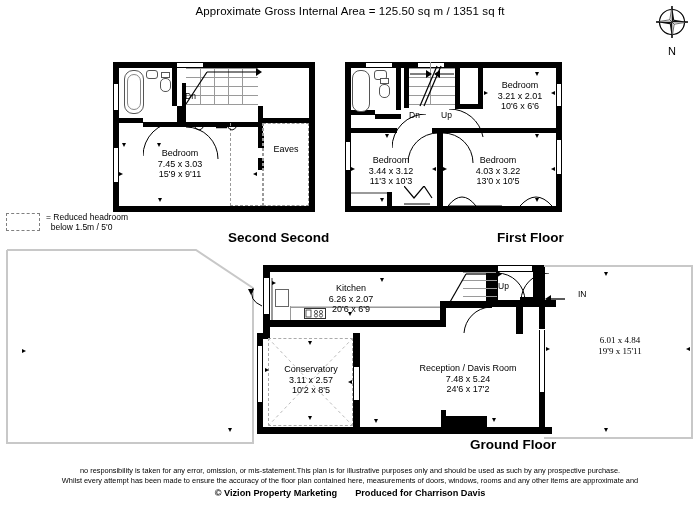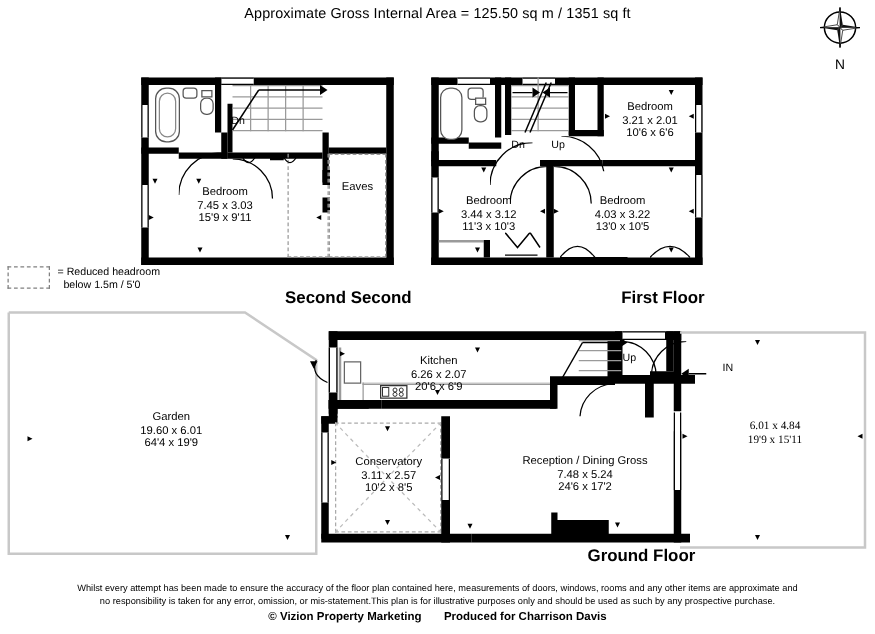--- a/index.html
+++ b/index.html
@@ -304,25 +304,20 @@
 
   <div class="plan" id="ground-floor" style="left:0;top:0;width:700px;height:507px;">
 
     <svg style="position:absolute;left:0px;top:240px;" width="290" height="215">
       <polyline points="7,10 196,10 253,48 253,203 7,203 7,10" fill="none" stroke="#c8c8c8" stroke-width="2"></polyline>
       <path d="M253,48 Q248,60 262,66" fill="none" stroke="#000" stroke-width="1"></path>
       <polygon points="248,49 254,49 251,55" fill="#000"></polygon>
     </svg>
     <div class="arwR" style="left:22px;top:349px;"></div>
     <div class="arwD" style="left:228px;top:428px;"></div>
-    <div class="lbl" style="left:82px;top:328px;width:110px;">
-      <span class="nm">Garden</span>
-      <span class="nm">19.60 x 6.01</span>
-      <span class="nm">64'4 x 19'9</span>
-    </div>
 
     <div class="w" style="left:263px;top:265px;width:282px;height:7px;"></div>
     <div class="w" style="left:263px;top:265px;width:7px;height:66px;"></div>
     <div class="w" style="left:263px;top:320px;width:32px;height:7px;"></div>
     <div class="w" style="left:263px;top:320px;width:7px;height:14px;"></div>
     <div class="w" style="left:257px;top:333px;width:13px;height:6px;"></div>
     <div class="w" style="left:257px;top:333px;width:6px;height:98px;"></div>
     <div class="w" style="left:257px;top:427px;width:120px;height:7px;"></div>
     <div class="w" style="left:377px;top:427px;width:175px;height:7px;"></div>
     <div class="w" style="left:539px;top:265px;width:6px;height:64px;"></div>
@@ -376,21 +371,21 @@
     <div class="arwD" style="left:308px;top:416px;"></div>
     <div class="arwR" style="left:265px;top:368px;"></div>
     <div class="arwL" style="left:348px;top:380px;"></div>
     <div class="lbl" style="left:265px;top:364px;width:92px;">
       <span class="nm">Conservatory</span>
       <span class="nm">3.11 x 2.57</span>
       <span class="nm">10'2 x 8'5</span>
     </div>
 
     <div class="lbl" style="left:400px;top:363px;width:136px;">
-      <span class="nm">Reception / Dining Gross</span>
+      <span class="nm">Reception / Davis Room</span>
       <span class="nm">7.48 x 5.24</span>
       <span class="nm">24'6 x 17'2</span>
     </div>
 
     <div class="w" style="left:443px;top:416px;width:44px;height:12px;"></div>
     <div class="w" style="left:441px;top:410px;width:5px;height:18px;"></div>
     <div class="arwD" style="left:492px;top:418px;"></div>
 
     <div class="w" style="left:492px;top:265px;width:6px;height:40px;"></div>
     <div class="w" style="left:492px;top:300px;width:30px;height:7px;"></div>
@@ -440,20 +435,20 @@
       <span class="nm">6.01 x 4.84</span>
       <span class="nm">19'9 x 15'11</span>
     </div>
 
     <div class="arwD" style="left:374px;top:419px;"></div>
 
     <div class="floorname" style="left:470px;top:437px;">Ground Floor</div>
   </div>
 
   <div id="footer">
+    <div class="dis">no responsibility is taken for any error, omission, or mis-statement.This plan is for illustrative purposes only and should be used as such by any prospective purchase.</div>
     <div class="dis">Whilst every attempt has been made to ensure the accuracy of the floor plan contained here, measurements of doors, windows, rooms and any other items are approximate and</div>
-    <div class="dis">no responsibility is taken for any error, omission, or mis-statement.This plan is for illustrative purposes only and should be used as such by any prospective purchase.</div>
     <div class="cred">
       <span>© Vizion Property Marketing</span><span class="sp"></span><span>Produced for Charrison Davis</span>
     </div>
   </div>
 
 </div>
 
 </body></html>

